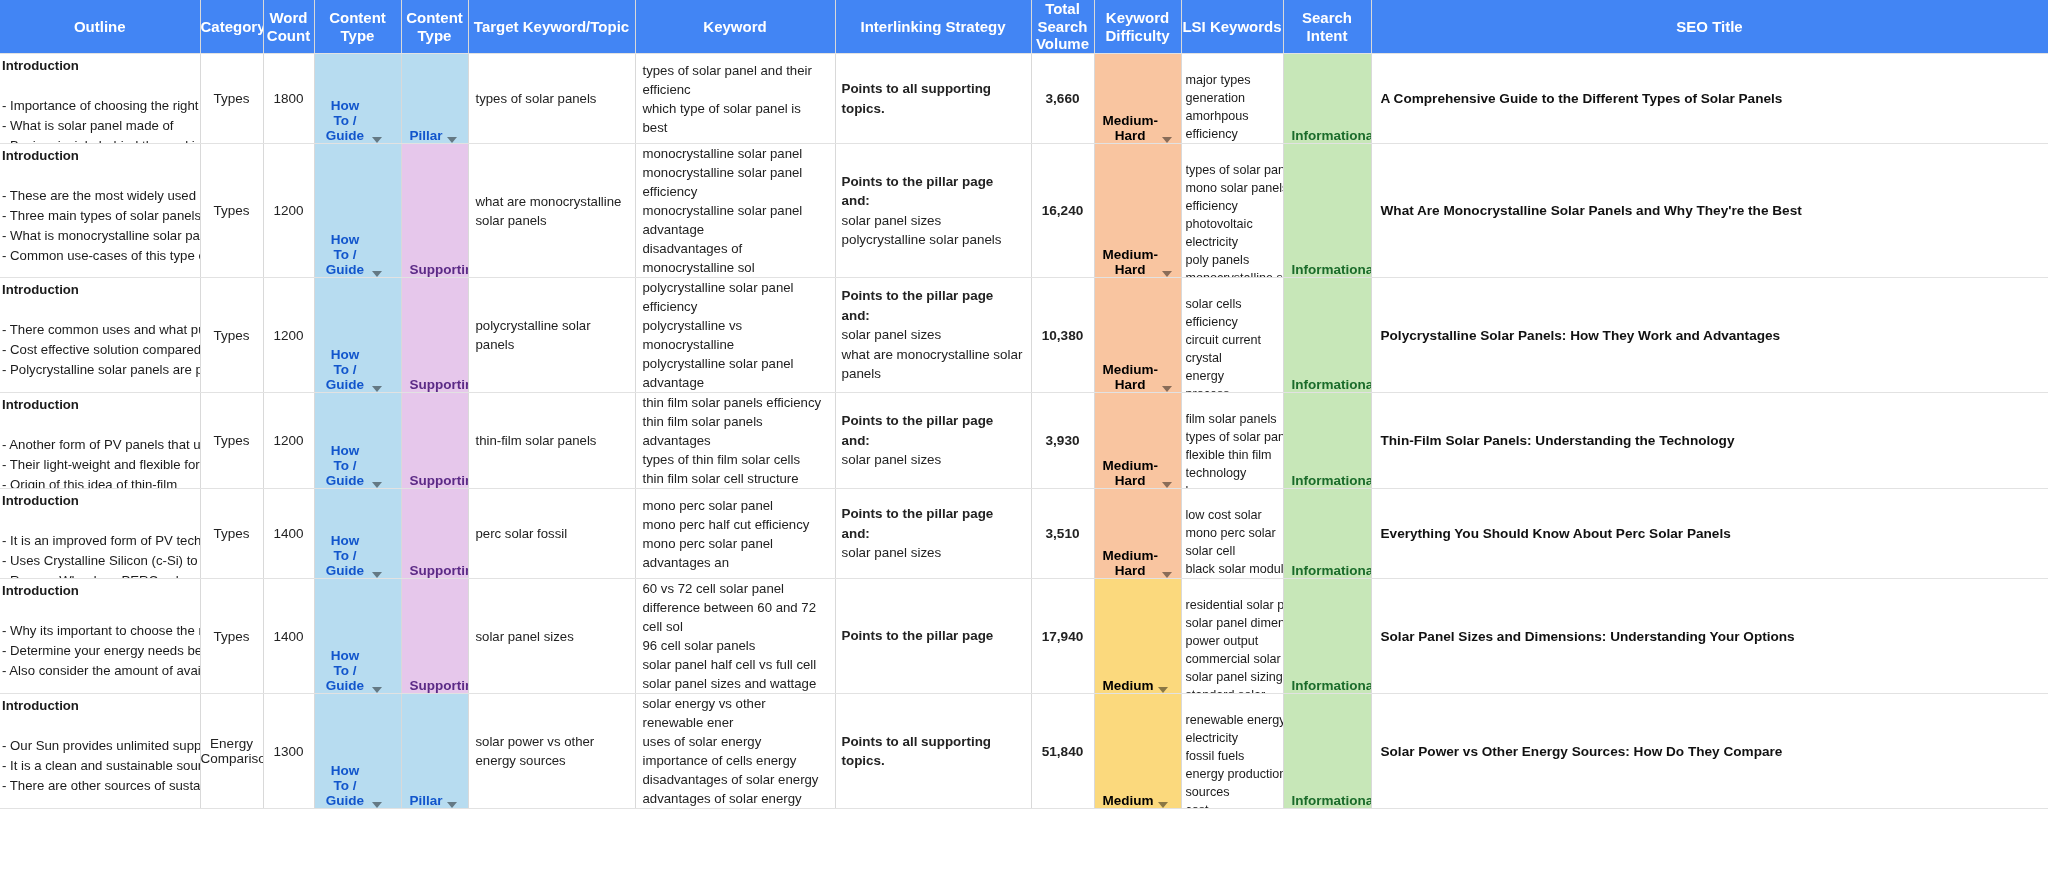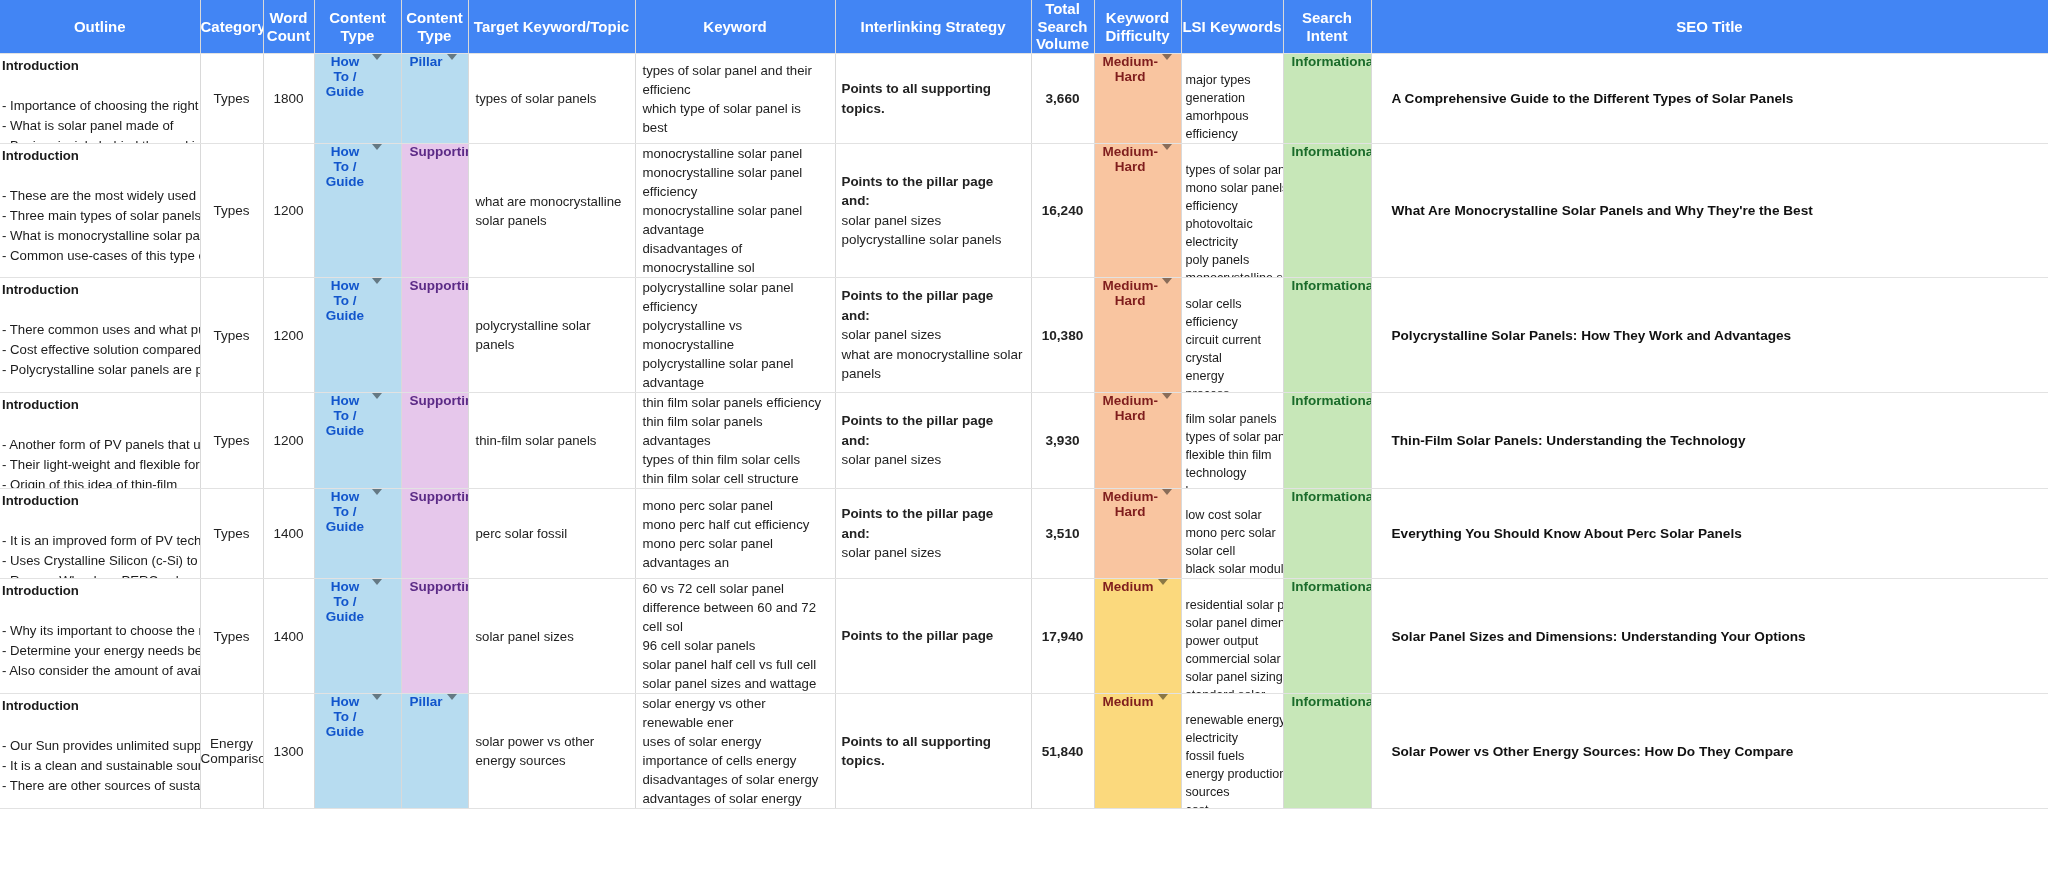--- a/index.html
+++ b/index.html
@@ -71,21 +71,21 @@
     white-space: pre-line;
     line-height: 1.44;
     font-size: 13.2px;
     display: block;
     padding: 0 7px;
   }
 
   
   td.chip-cell { position: relative; padding: 0; }
   .chip-wrap {
-    display: flex; align-items: flex-start;
+    display: flex; align-items: flex-end;
     justify-content: space-between;
     height: 100%;
     padding: 0 19px 0 8px;
   }
   .chip-label {
     flex: 1; text-align: center;
     font-weight: bold; font-size: 13.5px;
   }
   .caret {
     width: 0; height: 0;
@@ -98,21 +98,21 @@
 
   
   .bg-blue   { background: #b7dcf0; }
   .bg-purple { background: #e6c7eb; }
   .bg-orange { background: #f9c5a0; }
   .bg-yellow { background: #fbd97d; }
   .bg-green  { background: #c7e7b8; }
 
   .tx-blue   { color: #1155cc; }
   .tx-purple { color: #5b2a86; }
-  .tx-orange { color: #7f1d1d; }
+  .tx-orange { color: #000000; }
   .tx-green  { color: #1a6b2a; }
 
   .strategy {
     text-align: left;
     font-weight: bold;
     font-size: 13.4px;
     line-height: 1.45;
     white-space: pre-line;
     padding: 0 6px;
     display: block;
@@ -132,21 +132,21 @@
     white-space: pre; overflow: hidden;
     color: #1b1b1b; pointer-events: none;
   }
 
   td.seotitle {
     vertical-align: middle;
     background: #ffffff;
   }
   .seotitle-inner {
     font-weight: bold; font-size: 13.6px;
-    color: #111; padding-left: 20px;
+    color: #111; padding-left: 9px;
     white-space: nowrap; overflow: hidden;
   }
 </style>
 </head>
 <body>
 
 <div id="sheet">
   <table class="grid">
     <colgroup>
       <col style="width:200px">

